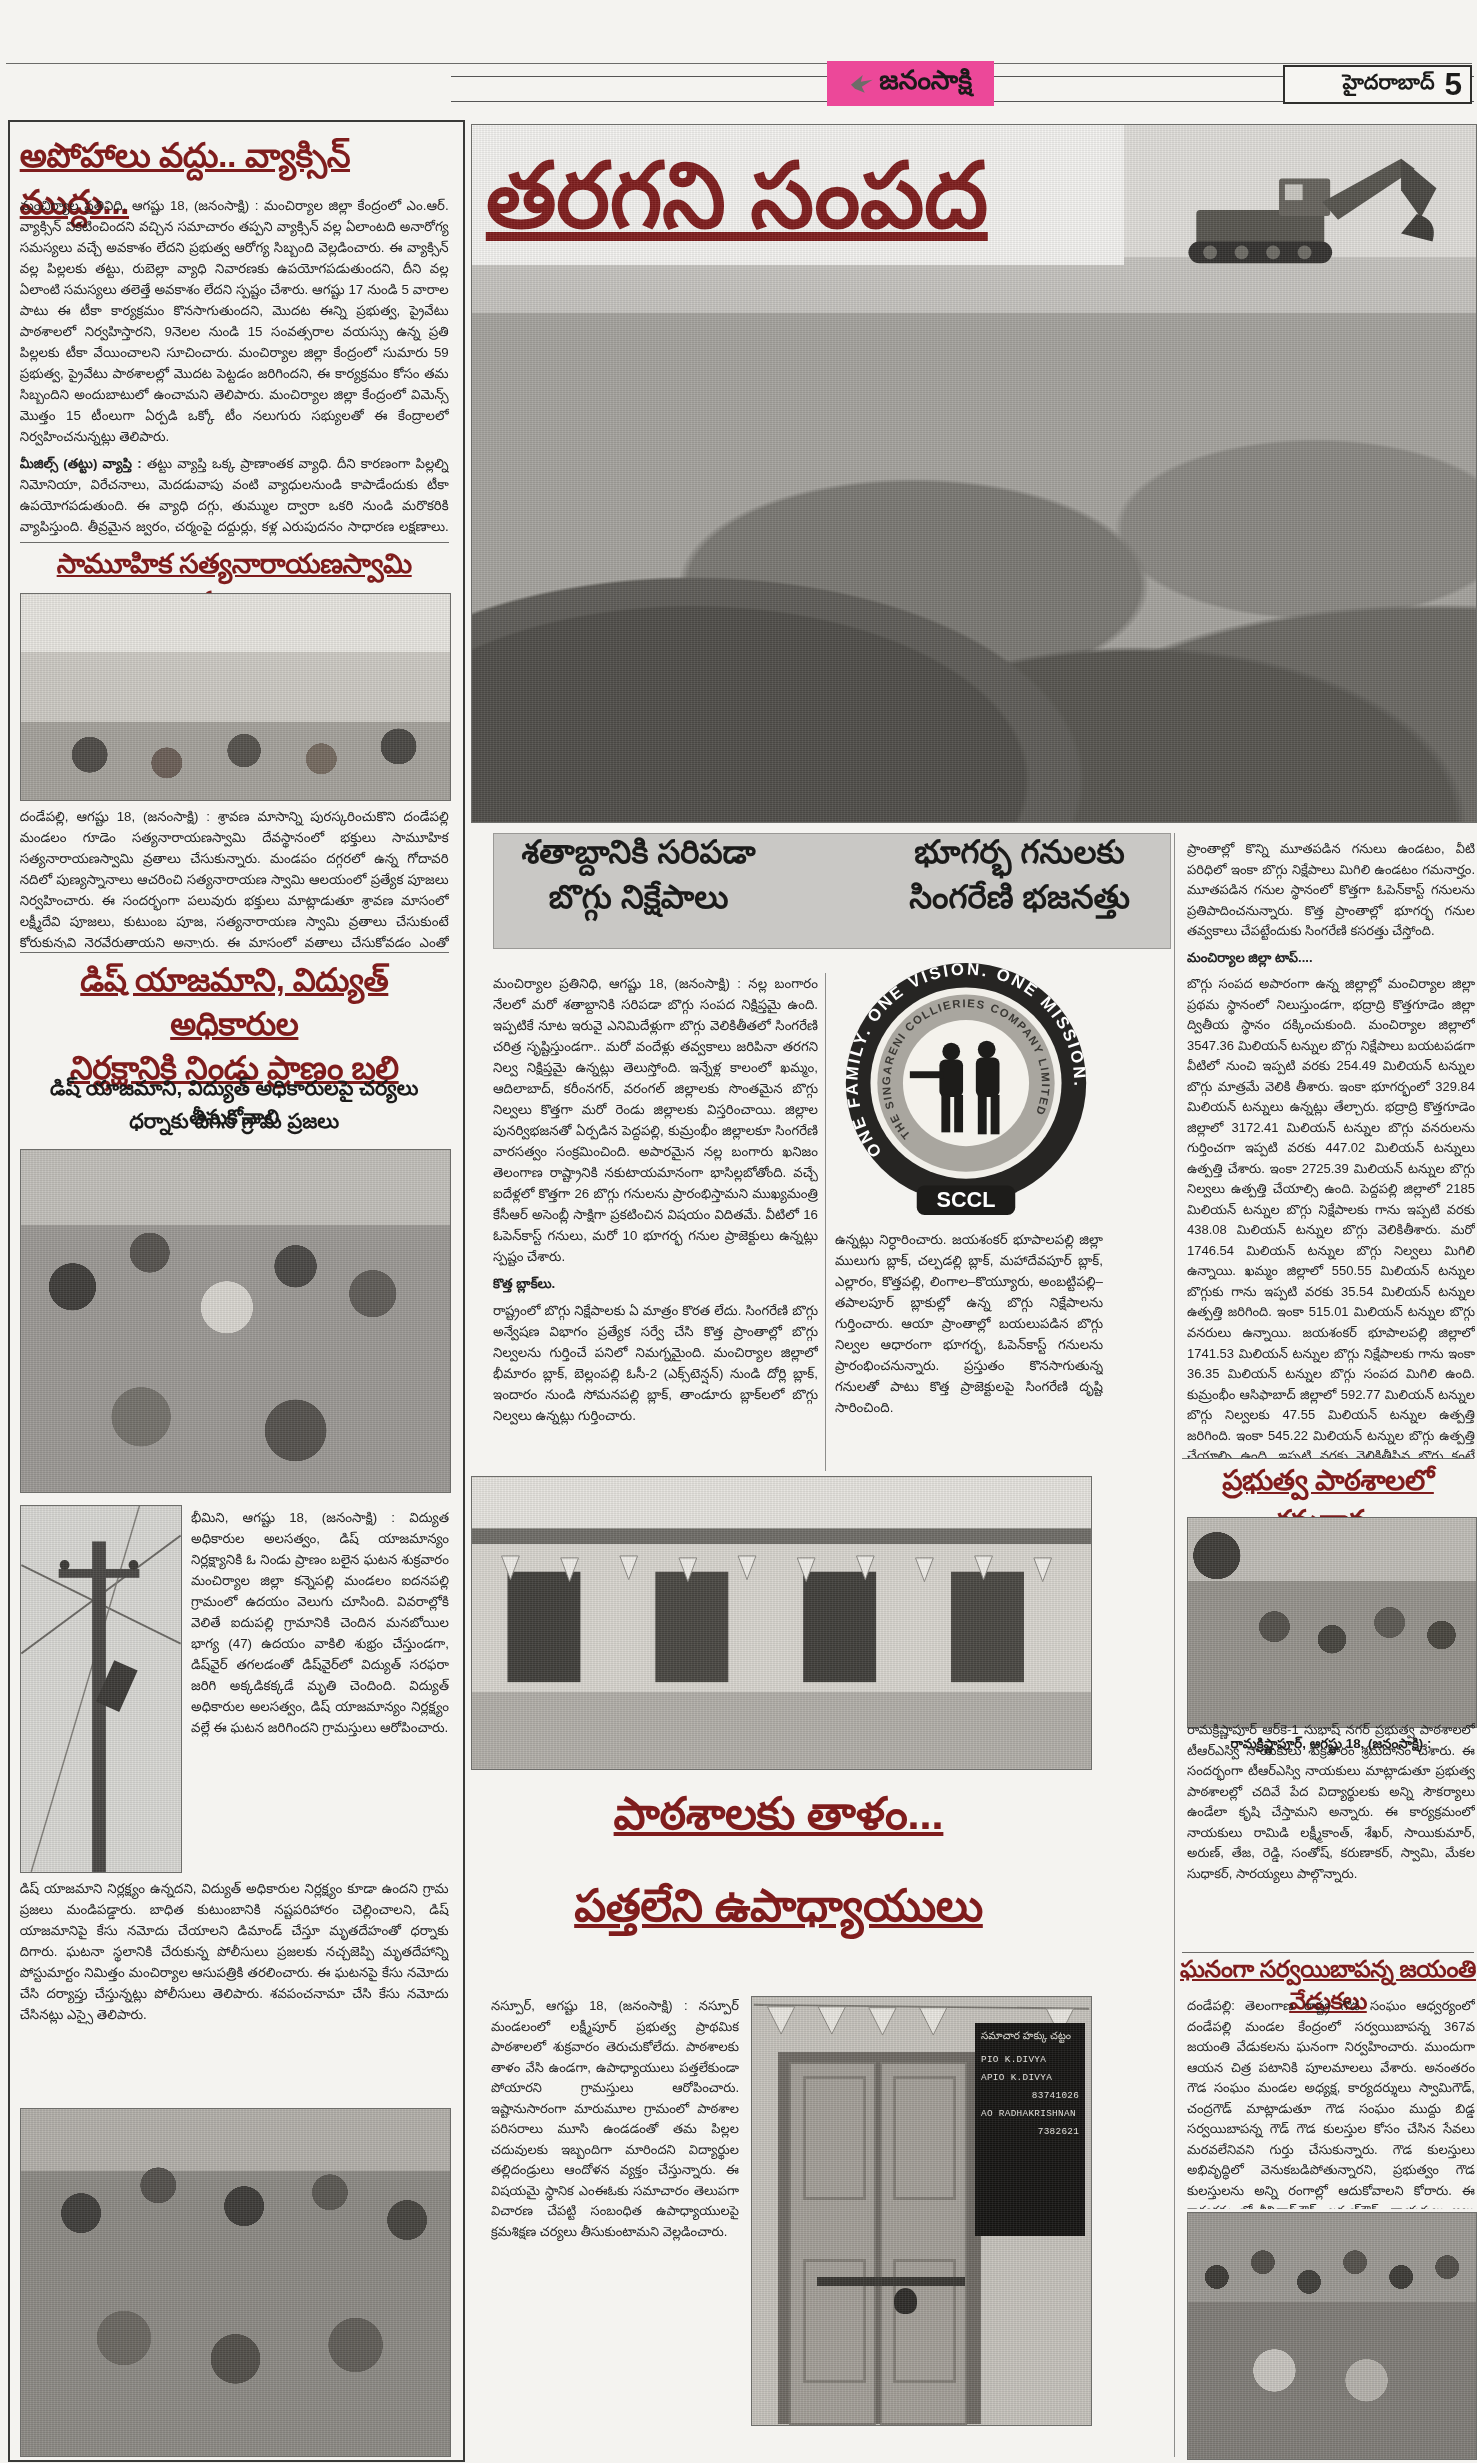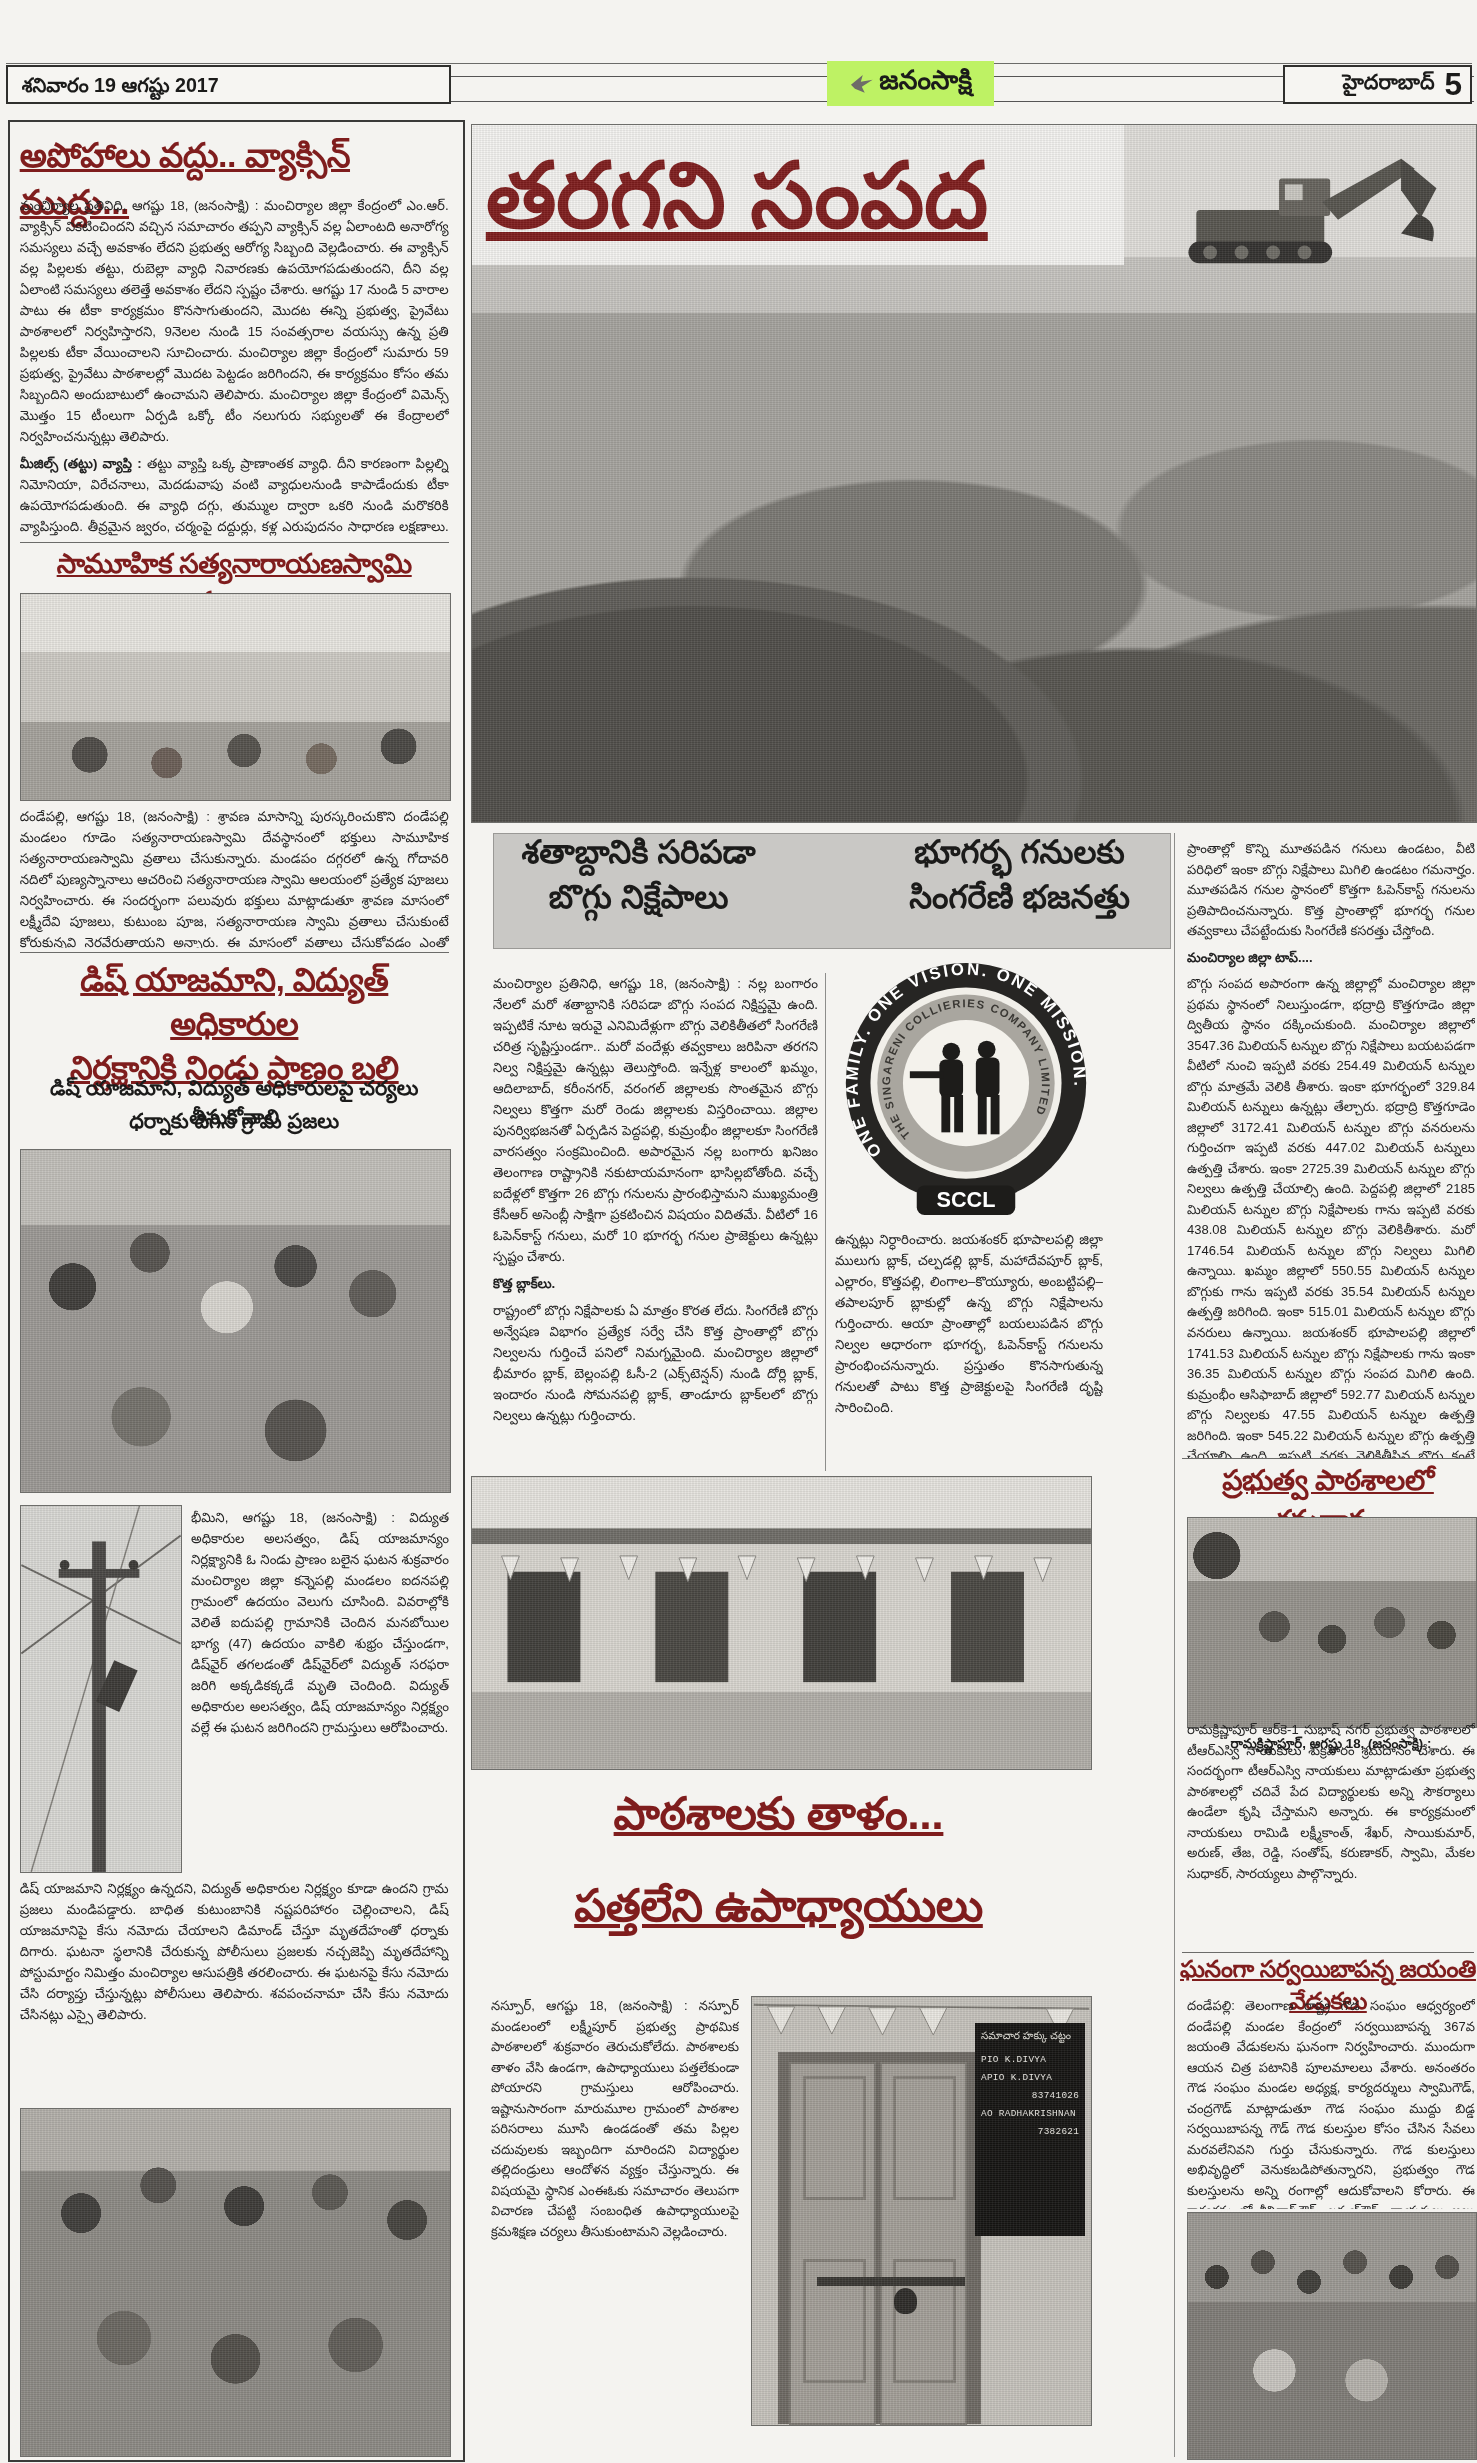--- a/index.html
+++ b/index.html
@@ -18,21 +18,21 @@
   .photo::after{content:"";position:absolute;inset:0;pointer-events:none;
      background-image:repeating-linear-gradient(0deg,rgba(255,255,255,.05) 0 1px,rgba(0,0,0,.05) 1px 2px),
                       repeating-linear-gradient(90deg,rgba(255,255,255,.04) 0 1px,rgba(0,0,0,.04) 1px 3px);}
   
   .date-box{left:5.9px;top:65px;width:445px;height:39px;font-size:19.7px;font-weight:bold;
             line-height:37px;padding-left:13.8px;box-sizing:border-box;}
   .city-box{left:1283px;top:65px;width:189px;height:39px;box-sizing:border-box;
             display:flex;align-items:center;justify-content:flex-end;gap:10px;padding-right:7.9px;}
   .city-box .city{font-size:20.7px;font-weight:bold;}
   .city-box .pg{font-size:31.5px;font-weight:bold;line-height:31.5px;}
-  .masthead{left:827px;top:61px;width:167px;height:45px;background:#bef264;display:flex;
+  .masthead{left:827px;top:61px;width:167px;height:45px;background:#ec4899;display:flex;
             align-items:center;justify-content:center;gap:4.9px;font-size:26.6px;font-weight:900;}
   
   .hero-photo{left:471px;top:124px;width:1004px;height:697px;background-color:#b6b4b0;
     background-image:
       radial-gradient(ellipse 60% 45% at 22% 94%, #504e4a 0 55%, #5f5d58 56% 64%, transparent 65%),
       radial-gradient(ellipse 55% 42% at 66% 100%, #575550 0 58%, transparent 60%),
       radial-gradient(ellipse 70% 38% at 96% 90%, #6b6964 0 54%, transparent 56%),
       radial-gradient(ellipse 46% 30% at 44% 66%, #7b7974 0 49%, transparent 51%),
       radial-gradient(ellipse 40% 26% at 84% 58%, #8a8883 0 48%, transparent 50%),
       linear-gradient(180deg,#e0deda 0 19%,#c6c4bf 19% 27%,#a5a39e 27% 100%);}
@@ -70,23 +70,20 @@
 </style>
 </head>
 <body>
 
 <div class="page">
 
   <div class="rule-h" style="left:5.9px;top:63px;width:1466px;"></div>
   <div class="rule-h" style="left:451px;top:76px;width:1023px;background:#555;"></div>
   <div class="rule-h" style="left:451px;top:101px;width:1023px;background:#555;"></div>
 
-  <div class="abs boxed date-box">
-    <span>శనివారం 19 ఆగష్టు 2017</span>
-  </div>
 
   <div class="abs masthead">
     <svg width="25.6" height="25.6" viewBox="0 0 26 26">
       <path d="M2 14 L14 4 L12 11 L24 9 L13 16 L16 22 L6 18 Z" fill="#6e6c68"></path>
     </svg>
     <span>జనంసాక్షి</span>
   </div>
 
   <div class="abs boxed city-box">
     <span class="city">హైదరాబాద్</span>

